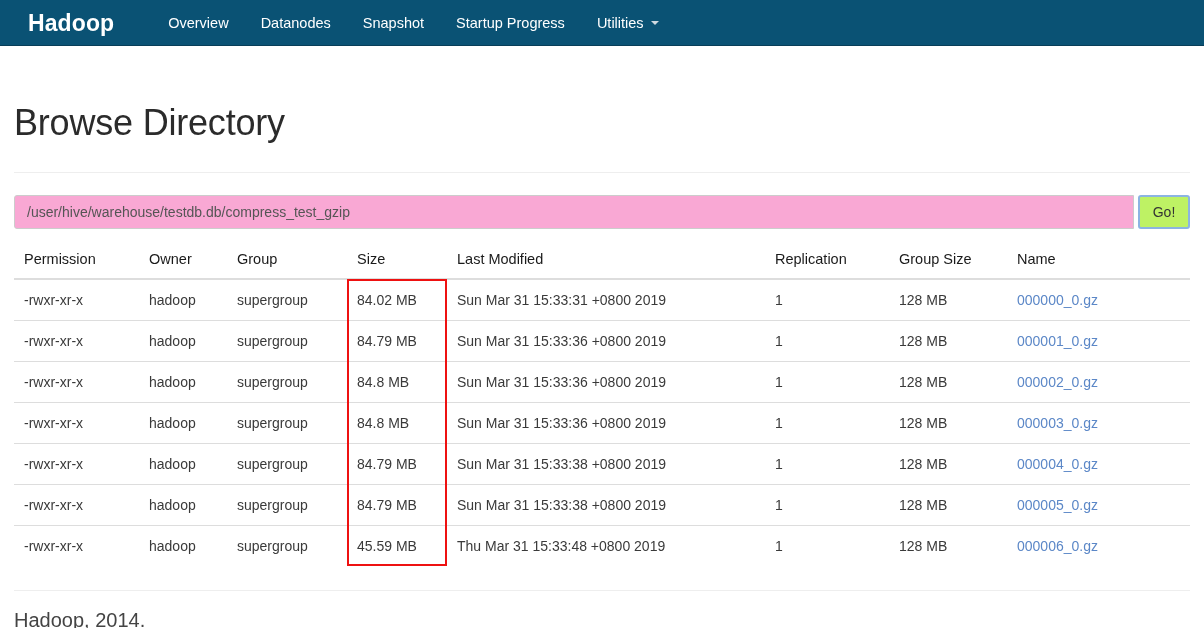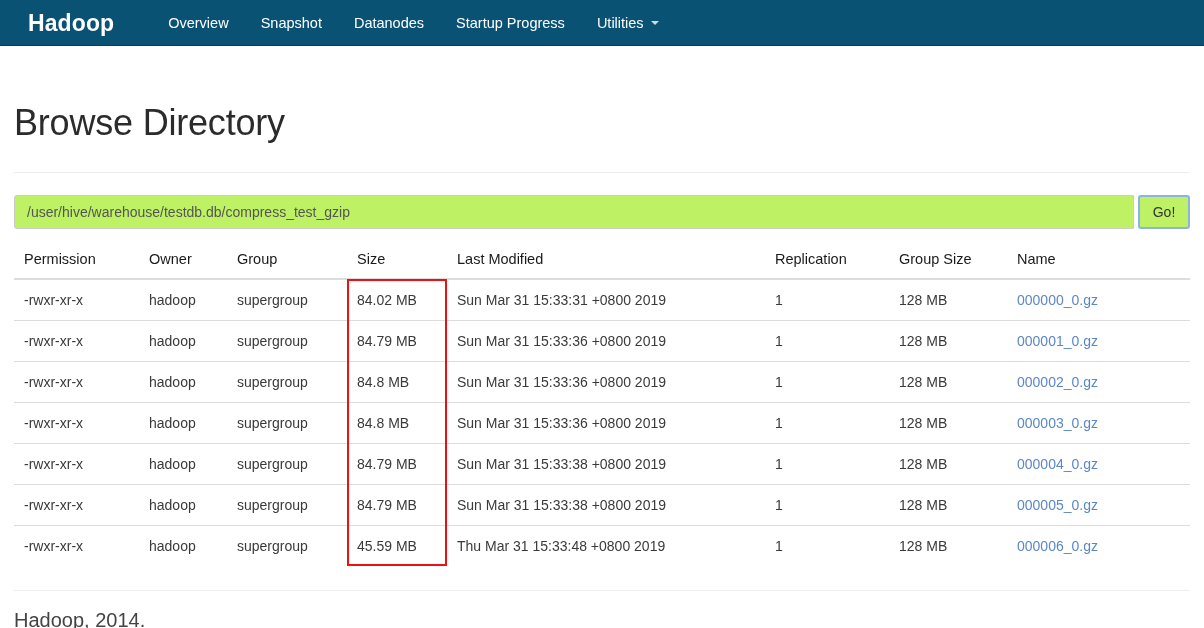--- a/index.html
+++ b/index.html
@@ -89,21 +89,21 @@
   .path-input {
     flex: 1;
     height: 34px;
     border: 1px solid #cccccc;
     border-radius: 3px 0 0 3px;
     padding: 0 12px;
     font-size: 14px;
     font-family: "Liberation Sans", sans-serif;
     color: #555555;
     outline: none;
-    background: #bef264;
+    background: #f9a8d4;
   }
   .go-button {
     width: 52px;
     height: 34px;
     margin-left: 4px;
     border: 2px solid #8cb4e2;
     border-radius: 3px;
     background: #bef264;
     color: #333333;
     font-size: 14px;
@@ -176,24 +176,24 @@
 </head>
 <body>
 
 <div class="navbar">
   <div class="brand">Hadoop</div>
   <div class="nav-items">
     <div class="nav-item">
       <span>Overview</span>
     </div>
     <div class="nav-item">
+      <span>Datanodes</span>
+    </div>
+    <div class="nav-item">
       <span>Snapshot</span>
-    </div>
-    <div class="nav-item">
-      <span>Datanodes</span>
     </div>
     <div class="nav-item">
       <span>Startup Progress</span>
     </div>
     <div class="nav-item dropdown">
       <span>Utilities</span>
       <span class="caret"></span>
     </div>
   </div>
 </div>

